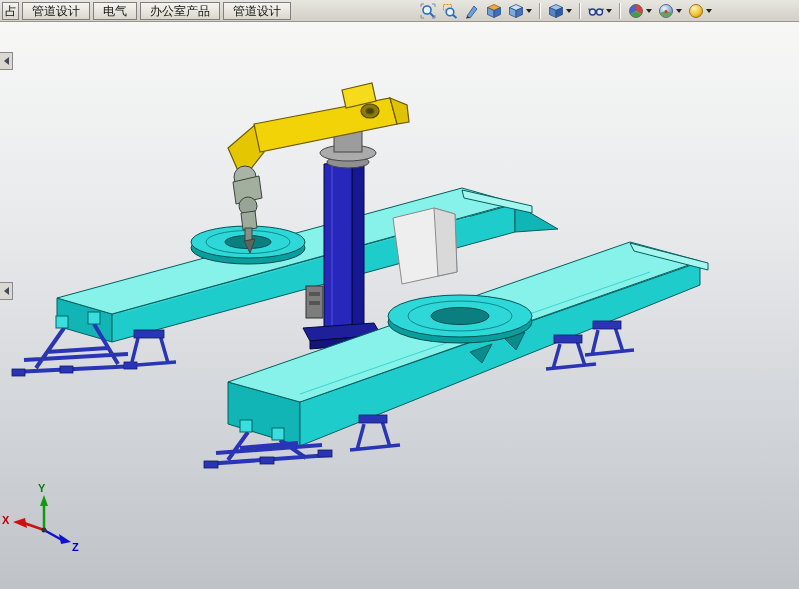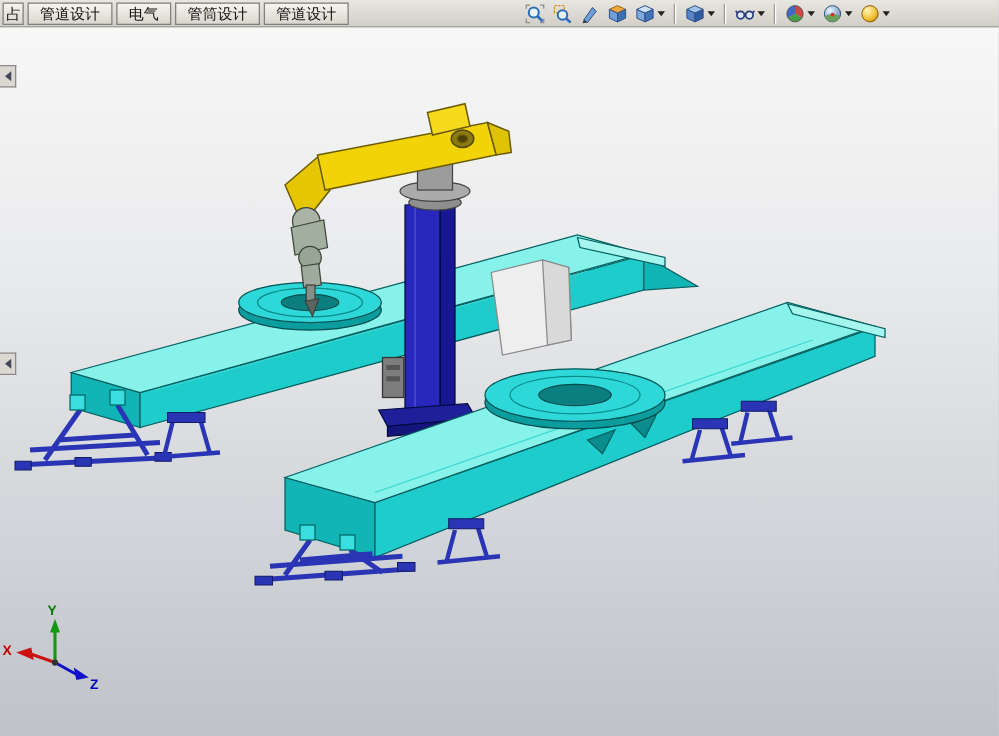--- a/index.html
+++ b/index.html
@@ -41,21 +41,21 @@
       border-right:5px solid #44485c;}
   .triad-label{font-size:11px;font-weight:bold;}
 </style>
 </head>
 <body>
 
 <div class="toolbar">
   <div class="tab partial">占</div>
   <div class="tab">管道设计</div>
   <div class="tab">电气</div>
-  <div class="tab">管筒设计</div>
+  <div class="tab">办公室产品</div>
   <div class="tab">管道设计</div>
 
   <div class="iconstrip">
     <div class="icon-btn">
       <svg width="16" height="16">
         <path d="M1,4 V1 H4 M12,1 H15 V4 M15,12 V15 H12 M4,15 H1 V12" stroke="#8a8a8a" fill="none"></path>
         <circle cx="7" cy="7" r="4" fill="#e8f4ff" stroke="#2a6dbb" stroke-width="1.6"></circle>
         <line x1="10" y1="10" x2="14" y2="14" stroke="#2a6dbb" stroke-width="2"></line>
       </svg>
     </div>

